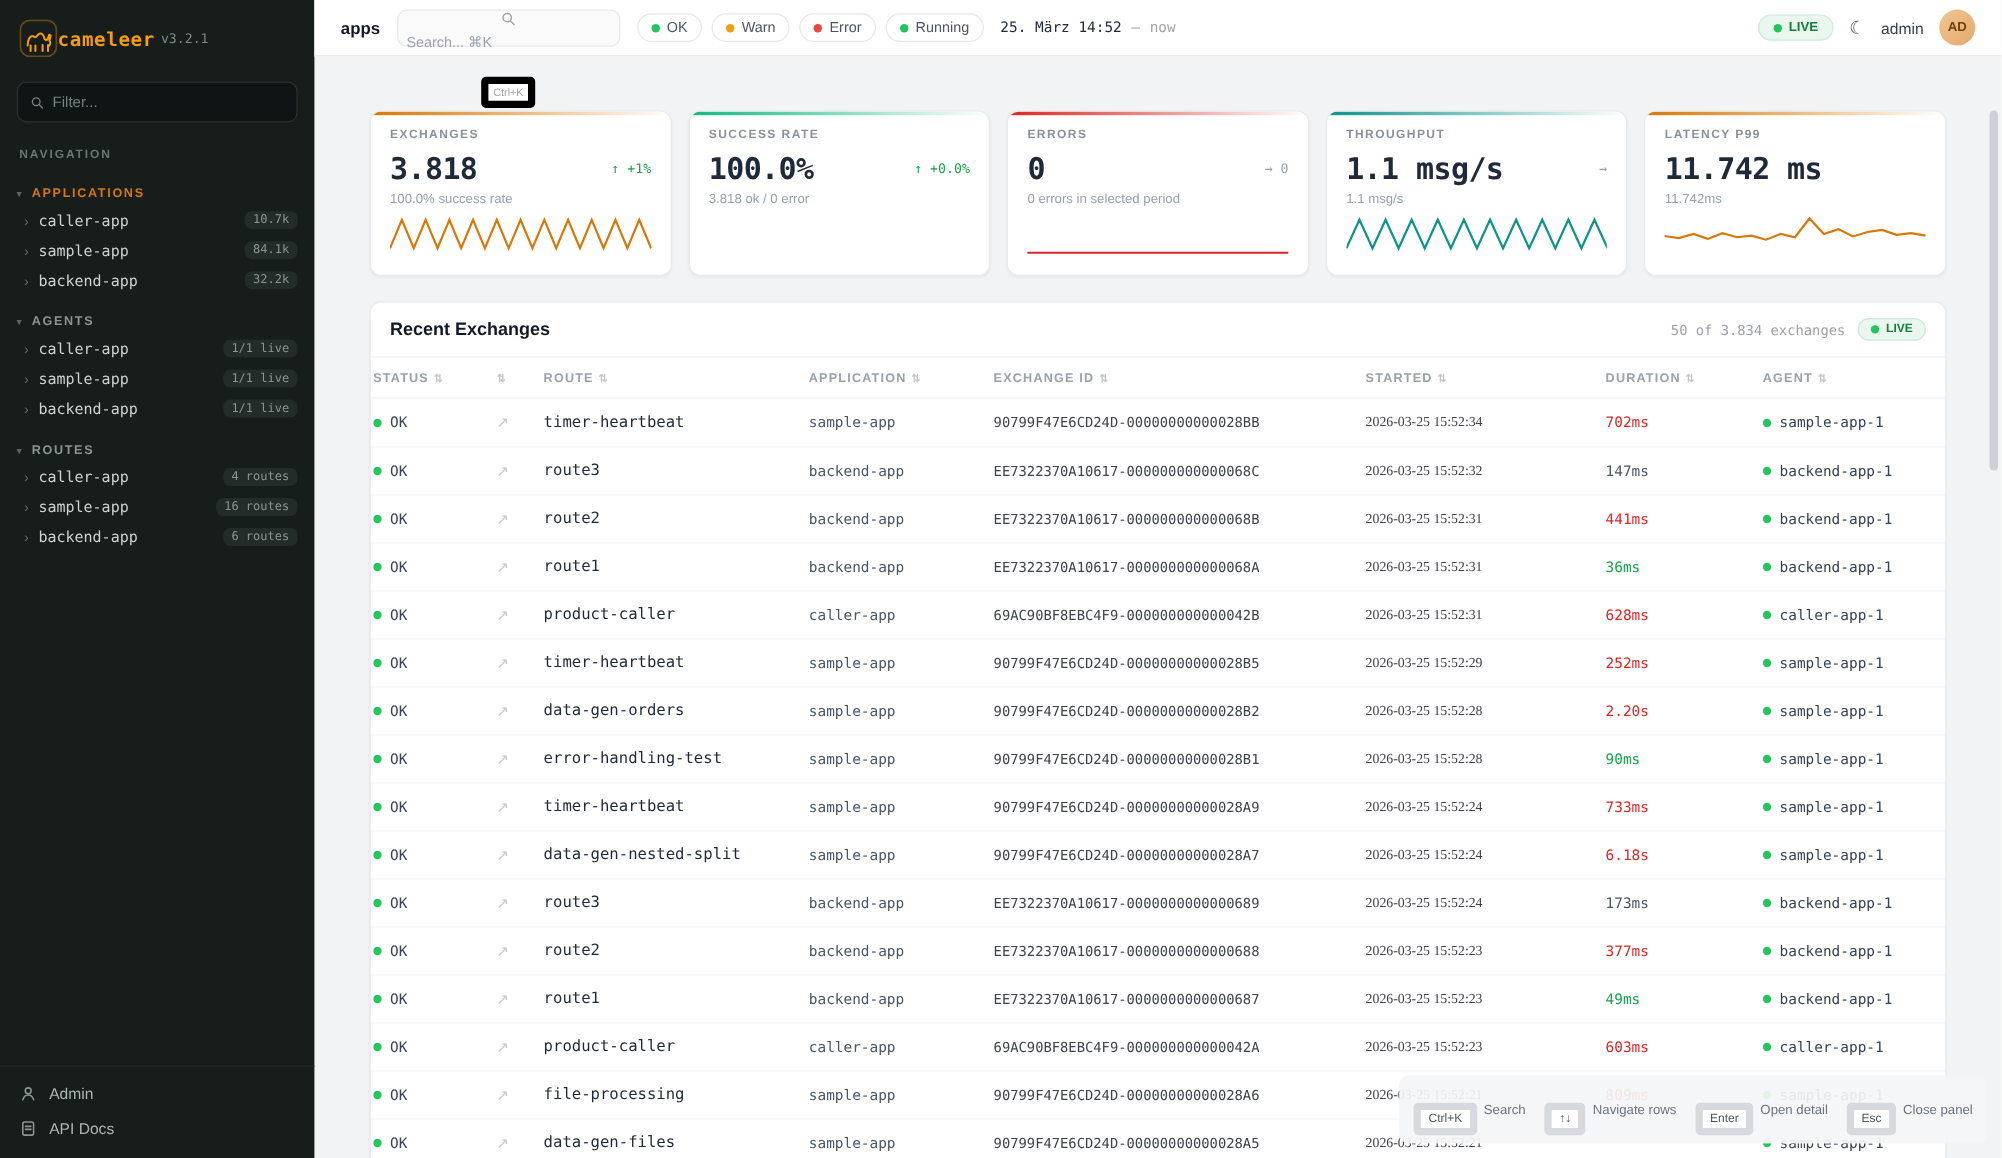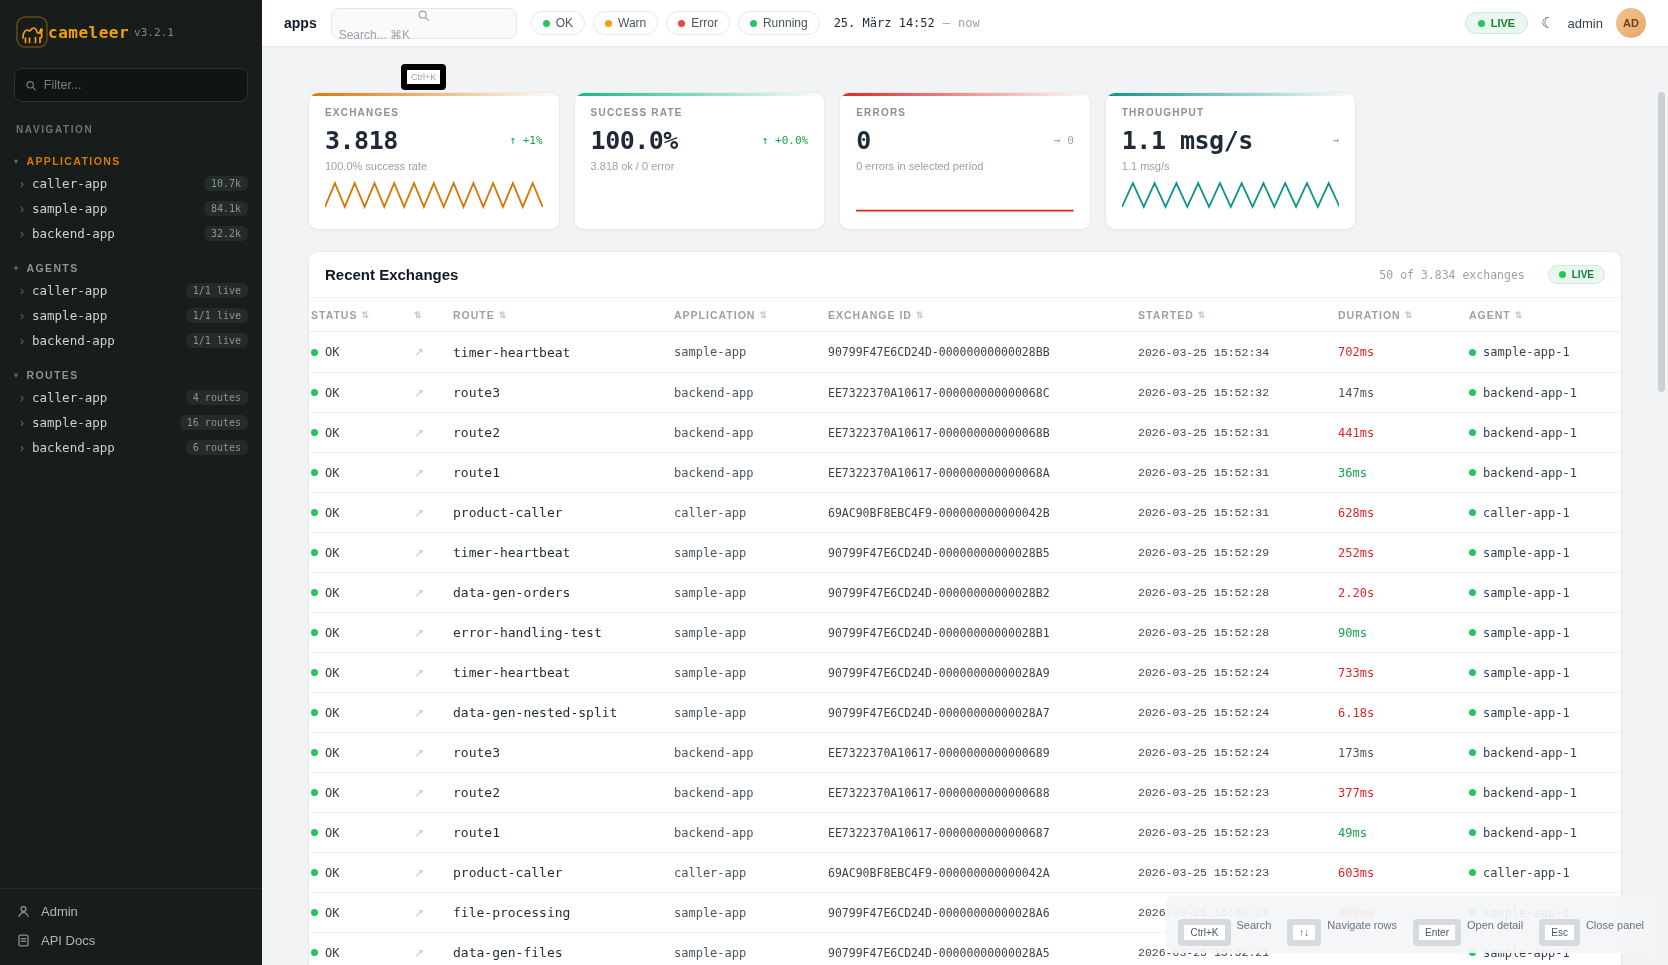--- a/index.html
+++ b/index.html
@@ -65,36 +65,36 @@
   .kpi-delta { margin-left:auto; font-family:"DejaVu Sans Mono", monospace; font-size:11px; white-space:nowrap; }
   .kpi-delta.up { color:#16a34a; }
   .kpi-delta.flat { color:#9aa1a9; }
   .kpi-sub { font-size:11px; color:#9aa1a9; margin-top:5px; white-space:nowrap; }
   svg.spark { width:100%; height:34px; margin-top:6px; display:block; }
 
   
   .table-card { margin-top:21px; background:#fff; border:1px solid #e8eaec; border-radius:10px; box-shadow:0 1px 2px rgba(0,0,0,.04); overflow:hidden; }
   .table-titlebar { height:46px; display:flex; align-items:center; padding:0 16px; border-bottom:1px solid #eef0f2; }
   .table-title { font-size:15px; font-weight:bold; color:#111827; }
-  .table-meta { margin-left:auto; display:flex; align-items:center; gap:23px; }
+  .table-meta { margin-left:auto; display:flex; align-items:center; gap:10px; }
   .table-summary { font-family:"DejaVu Sans Mono", monospace; font-size:11.5px; color:#9aa1a9; }
   .live-pill.small { padding:3px 10px; font-size:10px; }
   .t-grid { display:grid; grid-template-columns:103px 39px 221px 154px 310px 200px 131px 1fr; align-items:center; padding:0 2px; }
   .t-head { height:34px; border-bottom:1px solid #eef0f2; }
   .th { font-size:10.5px; letter-spacing:1px; color:#9aa1a9; font-weight:bold; display:flex; align-items:center; gap:4px; cursor:pointer; }
   .sort { font-size:9px; color:#c3c8cd; }
   .t-row { height:40px; border-top:1px solid #f1f3f5; cursor:pointer; }
   .t-row:first-of-type { border-top:none; }
   .cell { display:flex; align-items:center; gap:7px; min-width:0; overflow:hidden; white-space:nowrap; }
   .status-txt { font-family:"DejaVu Sans Mono", monospace; font-size:12px; color:#374151; }
   .row-arrow { color:#c3c8cd; font-size:12px; }
   .c-route { font-family:"DejaVu Sans Mono", monospace; font-size:13px; color:#1f2937;text-align:right; }
   .c-app { font-family:"DejaVu Sans Mono", monospace; font-size:12px; color:#4b5563; }
   .c-id { font-family:"DejaVu Sans Mono", monospace; font-size:11.5px; color:#3f434a; }
-  .c-started { font-family:Liberation Mono, monospace; font-size:11.5px; color:#3f434a; }
+  .c-started { font-family:Liberation Serif, serif; font-size:11.5px; color:#3f434a; }
   .c-duration { font-family:"DejaVu Sans Mono", monospace; font-size:12px; }
   .c-duration.red { color:#dc2626; }
   .c-duration.green { color:#16a34a; }
   .c-duration.muted { color:#4b5563; }
   .c-agent span { font-family:"DejaVu Sans Mono", monospace; font-size:12px; color:#374151; }
   .ok-dot { background:#22c55e; }
 
   
   .scroll-thumb { position:absolute; right:3px; top:92px; width:7px; height:300px; border-radius:4px; background:#cdd0d4; }
   .hints { position:absolute; right:12px; bottom:12px; display:flex; align-items:center; gap:16px; background:rgba(244,245,246,.92); border-radius:8px; padding:7px 12px; }
@@ -323,20 +323,31 @@
           <div class="kpi-value-row">
             <span class="kpi-value">1.1 msg/s</span>
             <span class="kpi-delta flat">→</span>
           </div>
           <div class="kpi-sub">1.1 msg/s</div>
           <svg class="spark" viewBox="0 0 200 40" preserveAspectRatio="none">
             <polyline points="0.0,34.0 10.0,6.0 20.0,34.0 30.0,6.0 40.0,34.0 50.0,6.0 60.0,34.0 70.0,6.0 80.0,34.0 90.0,6.0 100.0,34.0 110.0,6.0 120.0,34.0 130.0,6.0 140.0,34.0 150.0,6.0 160.0,34.0 170.0,6.0 180.0,34.0 190.0,6.0 200.0,34.0" fill="none" stroke="#0d9488" stroke-width="1.8" vector-effect="non-scaling-stroke"></polyline>
           </svg>
         </div>
 
+        <div class="kpi-card" style="--accent: #d97706;">
+          <div class="kpi-title">LATENCY P99</div>
+          <div class="kpi-value-row">
+            <span class="kpi-value">11.742 ms</span>
+            <span class="kpi-delta flat"></span>
+          </div>
+          <div class="kpi-sub">11.742ms</div>
+          <svg class="spark" viewBox="0 0 200 40" preserveAspectRatio="none">
+            <polyline points="0.0,22.0 11.1,24.0 22.2,20.0 33.3,24.8 44.4,19.2 55.6,23.2 66.7,21.6 77.8,25.6 88.9,20.0 100.0,23.2 111.1,4.8 122.2,20.0 133.3,15.2 144.4,22.4 155.6,18.0 166.7,16.0 177.8,20.8 188.9,19.2 200.0,21.6" fill="none" stroke="#d97706" stroke-width="1.8" vector-effect="non-scaling-stroke"></polyline>
+          </svg>
+        </div>
       </div>
 
     <section class="table-card">
       <div class="table-titlebar">
         <span class="table-title">Recent Exchanges</span>
         <div class="table-meta">
           <span class="table-summary">50 of 3.834 exchanges</span>
           <div class="live-pill small">
             <span class="dot ok-dot"></span>
             <span>LIVE</span>

